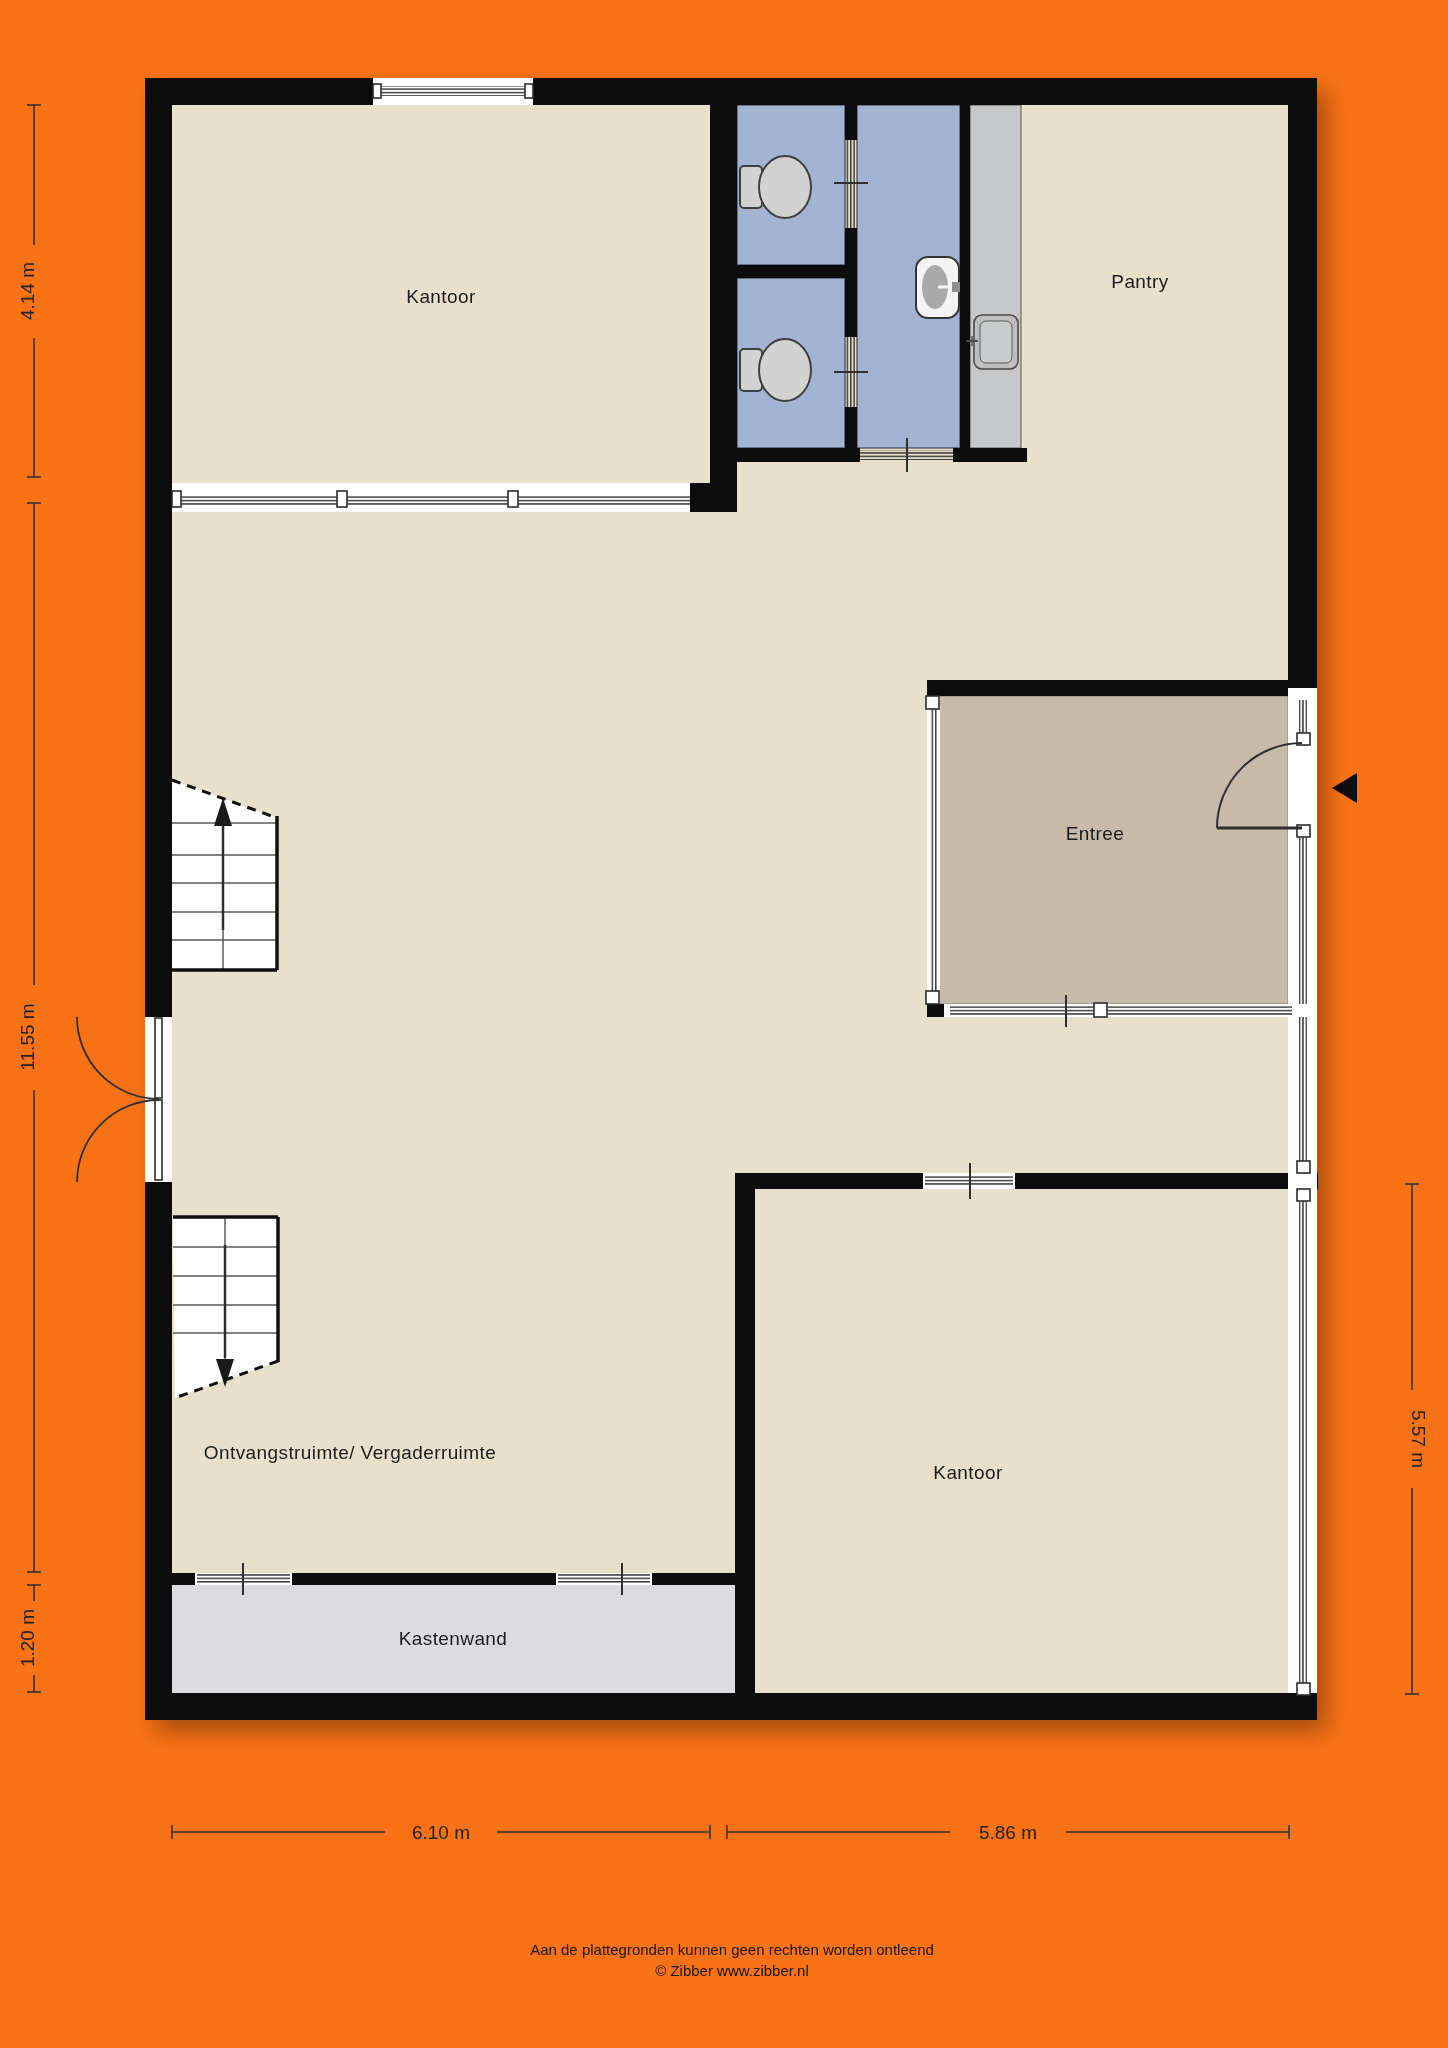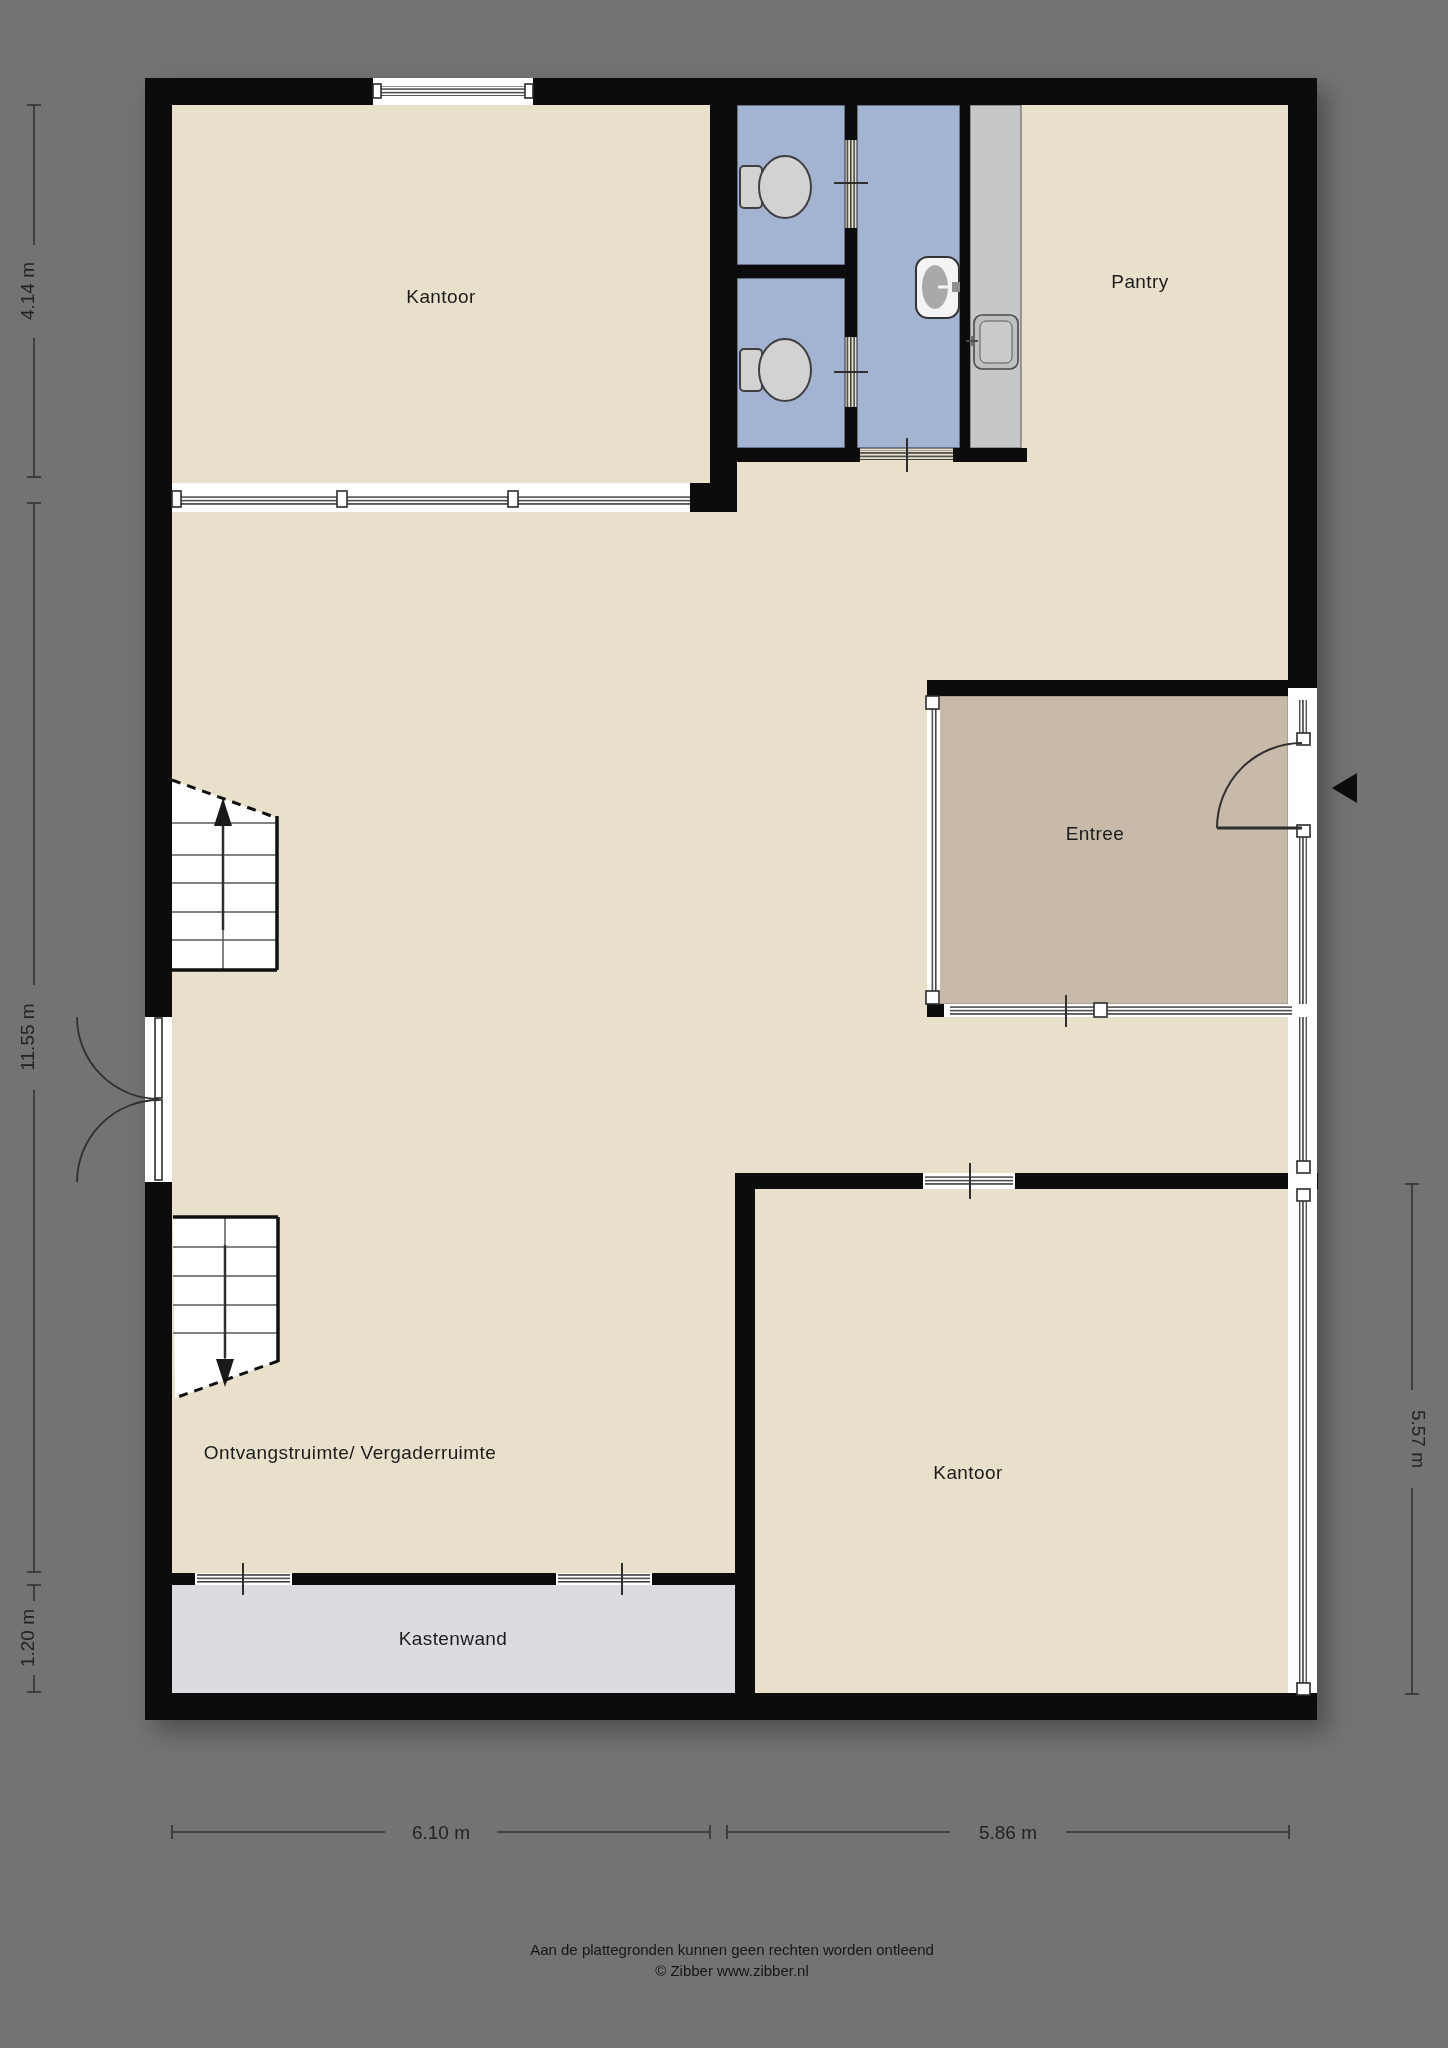--- a/index.html
+++ b/index.html
@@ -1,16 +1,16 @@
 <!DOCTYPE html>
 <html style="--c-wall: #0c0c0c; --c-floor: #e8e0ca; --c-wet: #a3b4d3; --c-counter: #c6c7c9; --c-entree: #c7baa8; --c-closet: #dcdce0; --c-fixture: #d2d2d2;"><head>
 <meta charset="utf-8">
 <style>
   html,body{margin:0;padding:0;background:#ffffff;}
-  .page{position:relative;width:1448px;height:2048px;background:#737373;overflow:hidden;
+  .page{position:relative;width:1448px;height:2048px;background:#f97316;overflow:hidden;
         font-family:"Liberation Sans",sans-serif;}
   .plan-shadow{position:absolute;left:145px;top:78px;width:1172px;height:1642px;
         box-shadow:10px 12px 22px rgba(0,0,0,.32);}
   svg{position:absolute;left:0;top:0;}
   .wall{fill:var(--c-wall,#0c0c0c);}
   .floor{fill:var(--c-floor,#e8e0ca);}
   .wet{fill:var(--c-wet,#a3b4d3);stroke:#3d4456;stroke-width:1.2;}
   .counter{fill:var(--c-counter,#c6c7c9);stroke:#555;stroke-width:1;}
   .entreefl{fill:var(--c-entree,#c7baa8);stroke:#8d8473;stroke-width:1;}
   .closet{fill:var(--c-closet,#dcdce0);}

